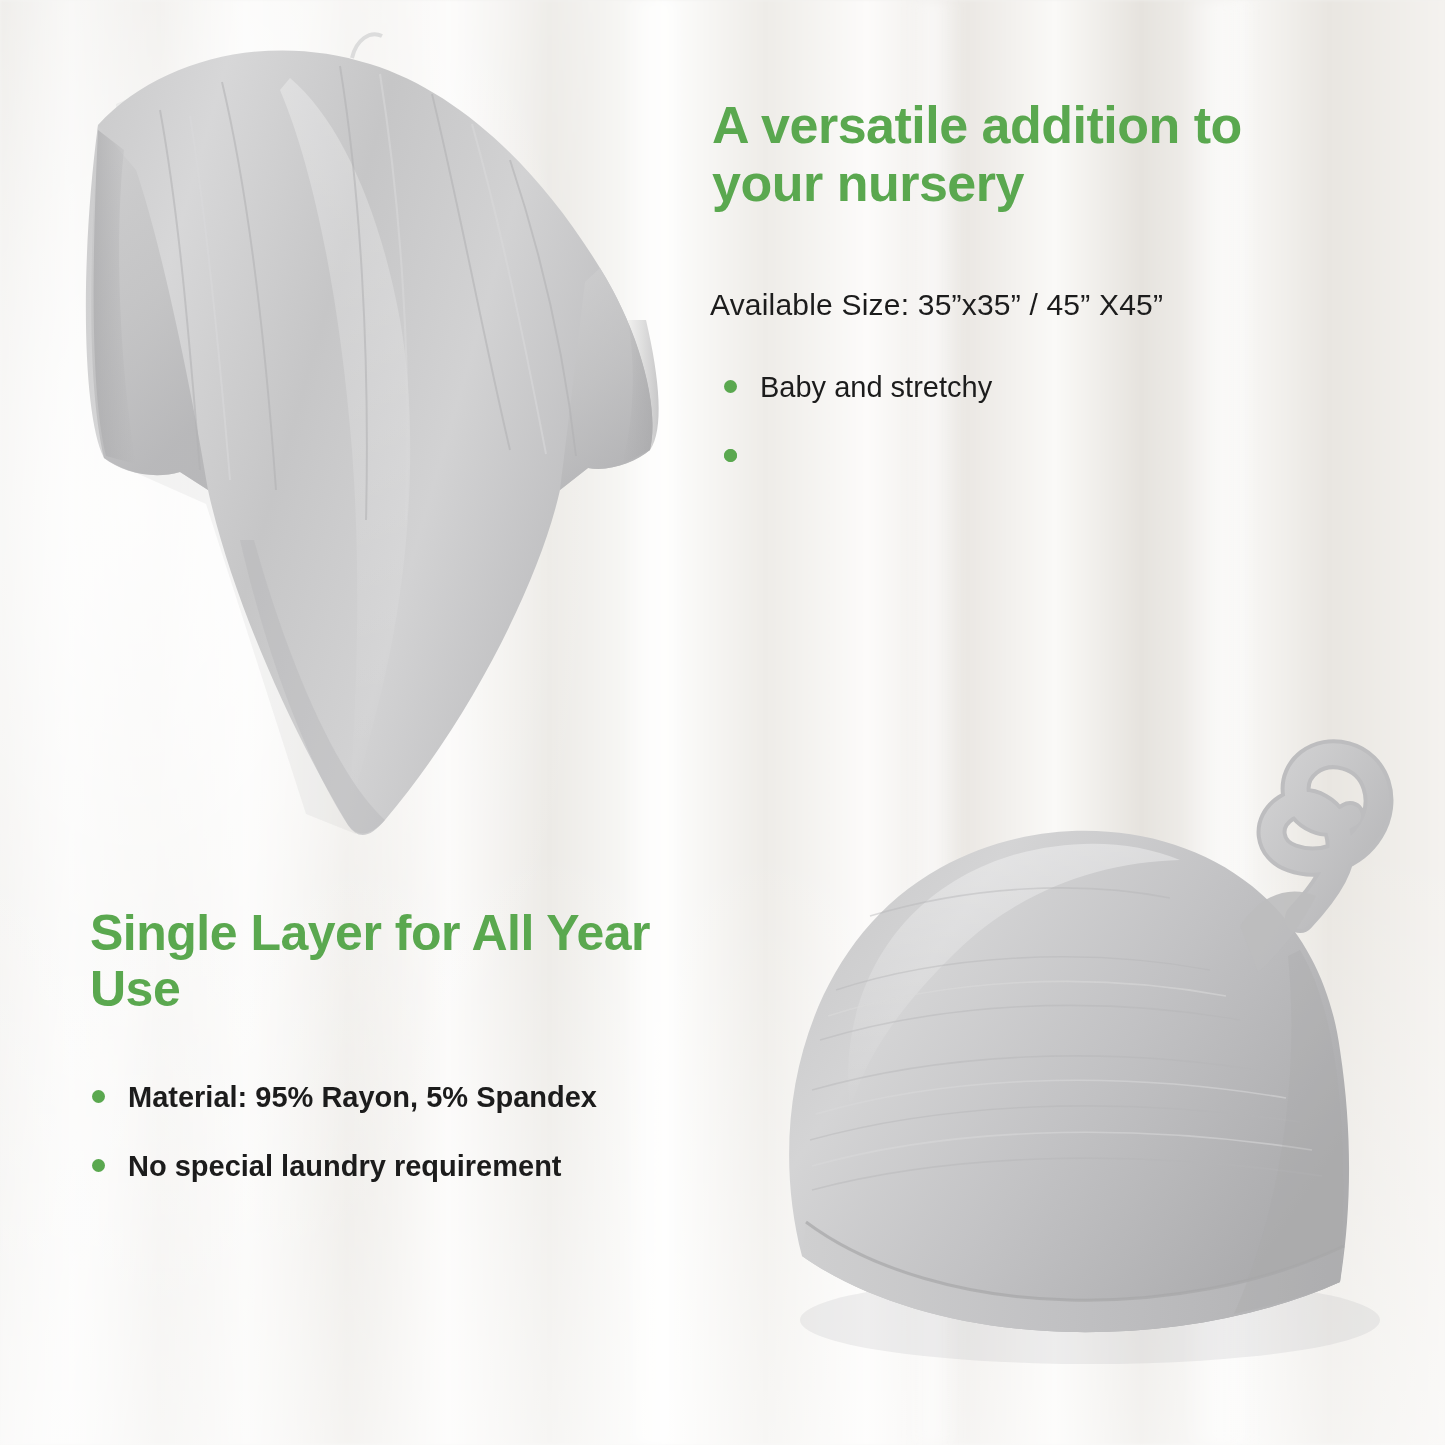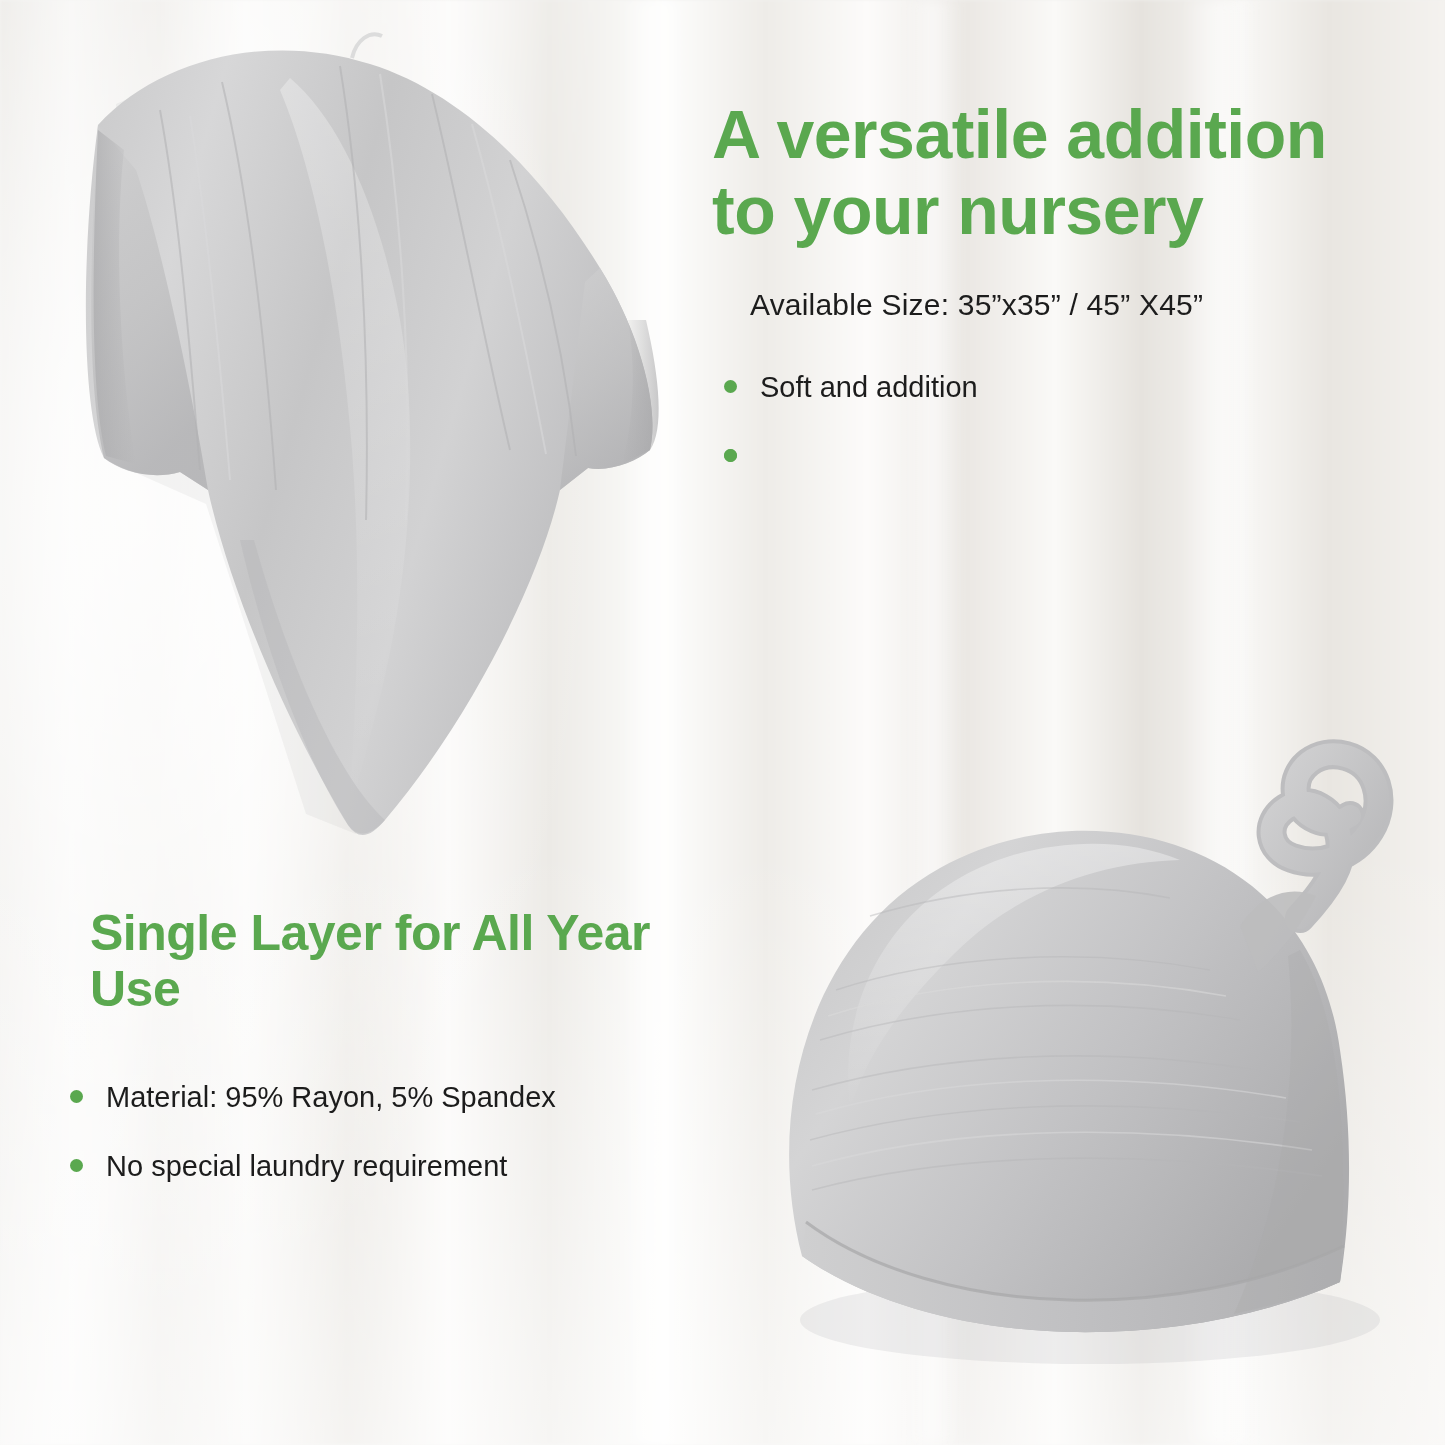--- a/index.html
+++ b/index.html
@@ -70,55 +70,55 @@
     position: absolute;
     color: #5aa84f;
     font-weight: bold;
     line-height: 1.12;
     letter-spacing: -0.5px;
   }
   .headline-top {
     left: 712px;
     top: 96px;
     width: 640px;
-    font-size: 68px;
+    font-size: 52px;
   }
   .headline-bottom {
     left: 90px;
     top: 905px;
     width: 600px;
     font-size: 50px;
   }
 
   .size-line {
     position: absolute;
     left: 710px;
     top: 288px;
     width: 660px;
     font-size: 30px;
     color: #1c1c1c;
     letter-spacing: 0.2px;
-    margin-left: 40px;
   }
 
   .bullets {
     position: absolute;
     list-style: none;
     margin: 0;
     padding: 0;
   }
   .bullets-top {
     left: 718px;
     top: 368px;
     width: 700px;
   }
   .bullets-bottom {
-    left: 64px;
+    left: 86px;
     top: 1078px;
     width: 700px;
+    font-weight: bold;
   }
   .bullets li {
     position: relative;
     padding-left: 42px;
     margin-bottom: 30px;
     font-size: 29px;
     line-height: 1.34;
     color: #1c1c1c;
   }
   .bullets li .dot {
@@ -318,21 +318,21 @@
     </svg>
   </div>
 
   <div class="headline headline-top">A versatile addition to your nursery</div>
 
   <div class="size-line">Available Size: 35”x35” / 45” X45”</div>
 
   <ul class="bullets bullets-top">
     <li>
       <span class="dot"></span>
-      <span>Soft and addition</span>
+      <span>Baby and stretchy</span>
     </li>
     <li>
       <span class="dot"></span>
     </li>
     <li>
       <span class="dot"></span>
     </li>
   </ul>
 
   <div class="headline headline-bottom">Single Layer for All Year Use</div>

